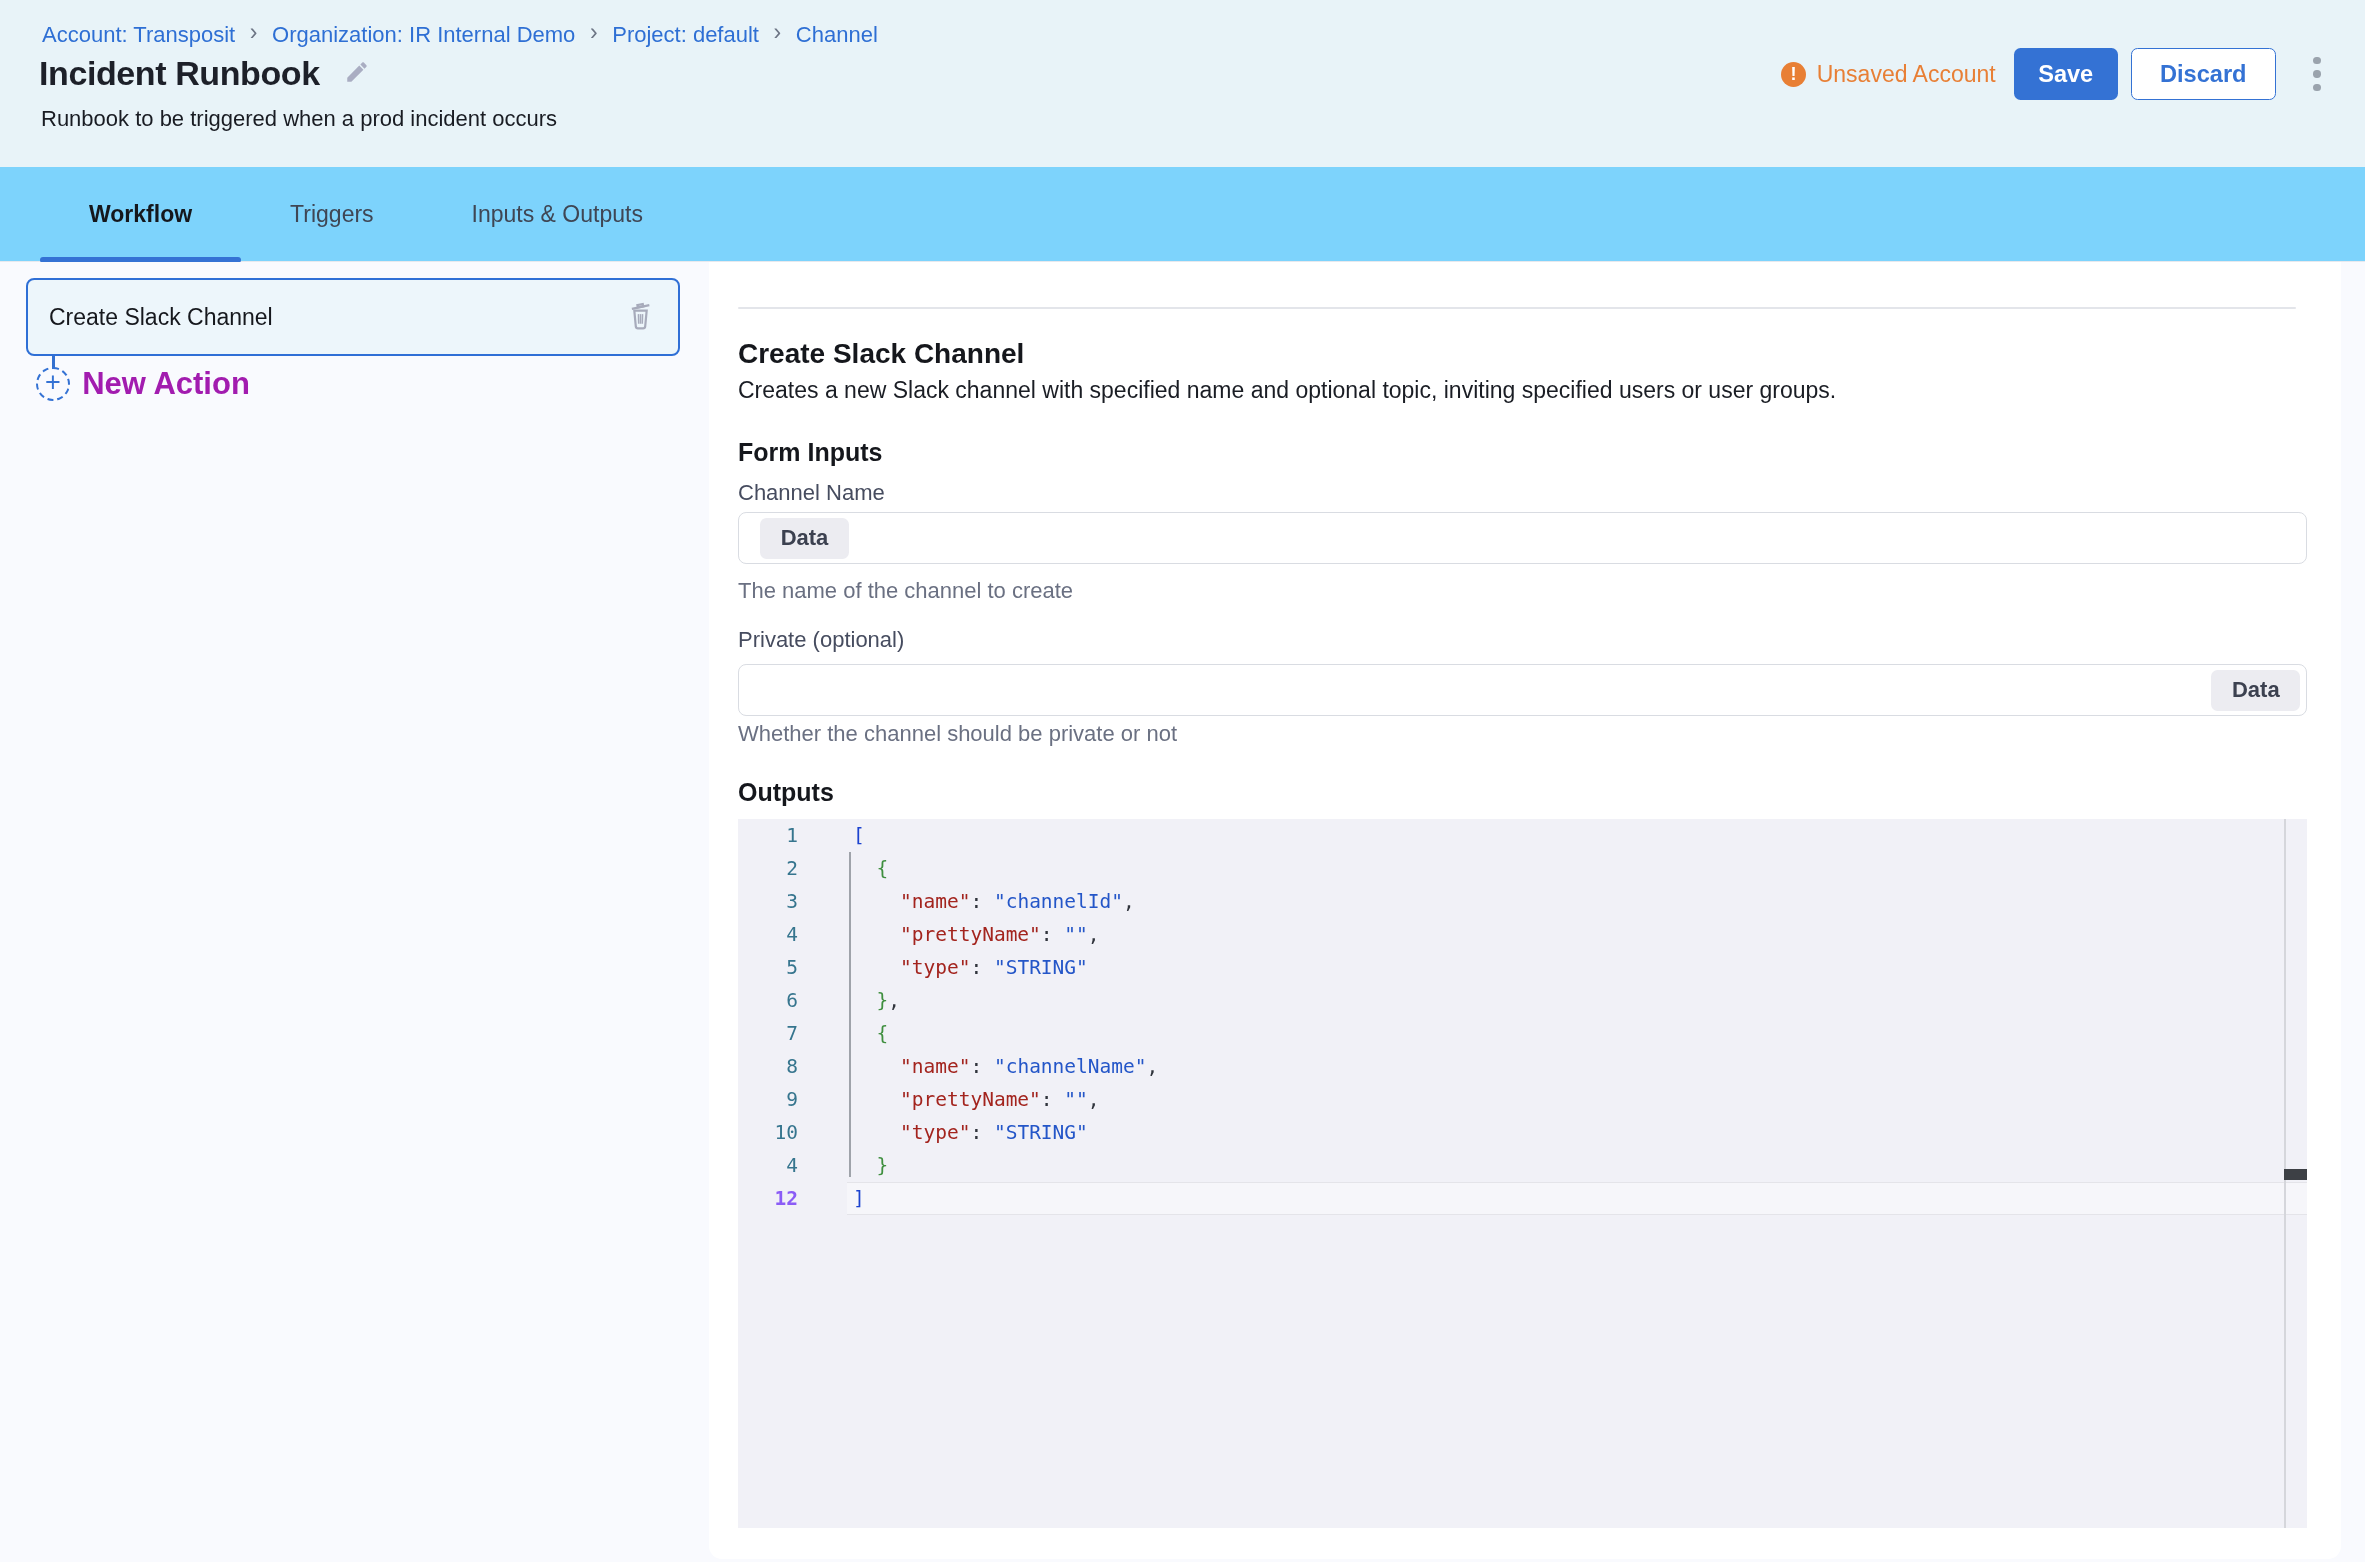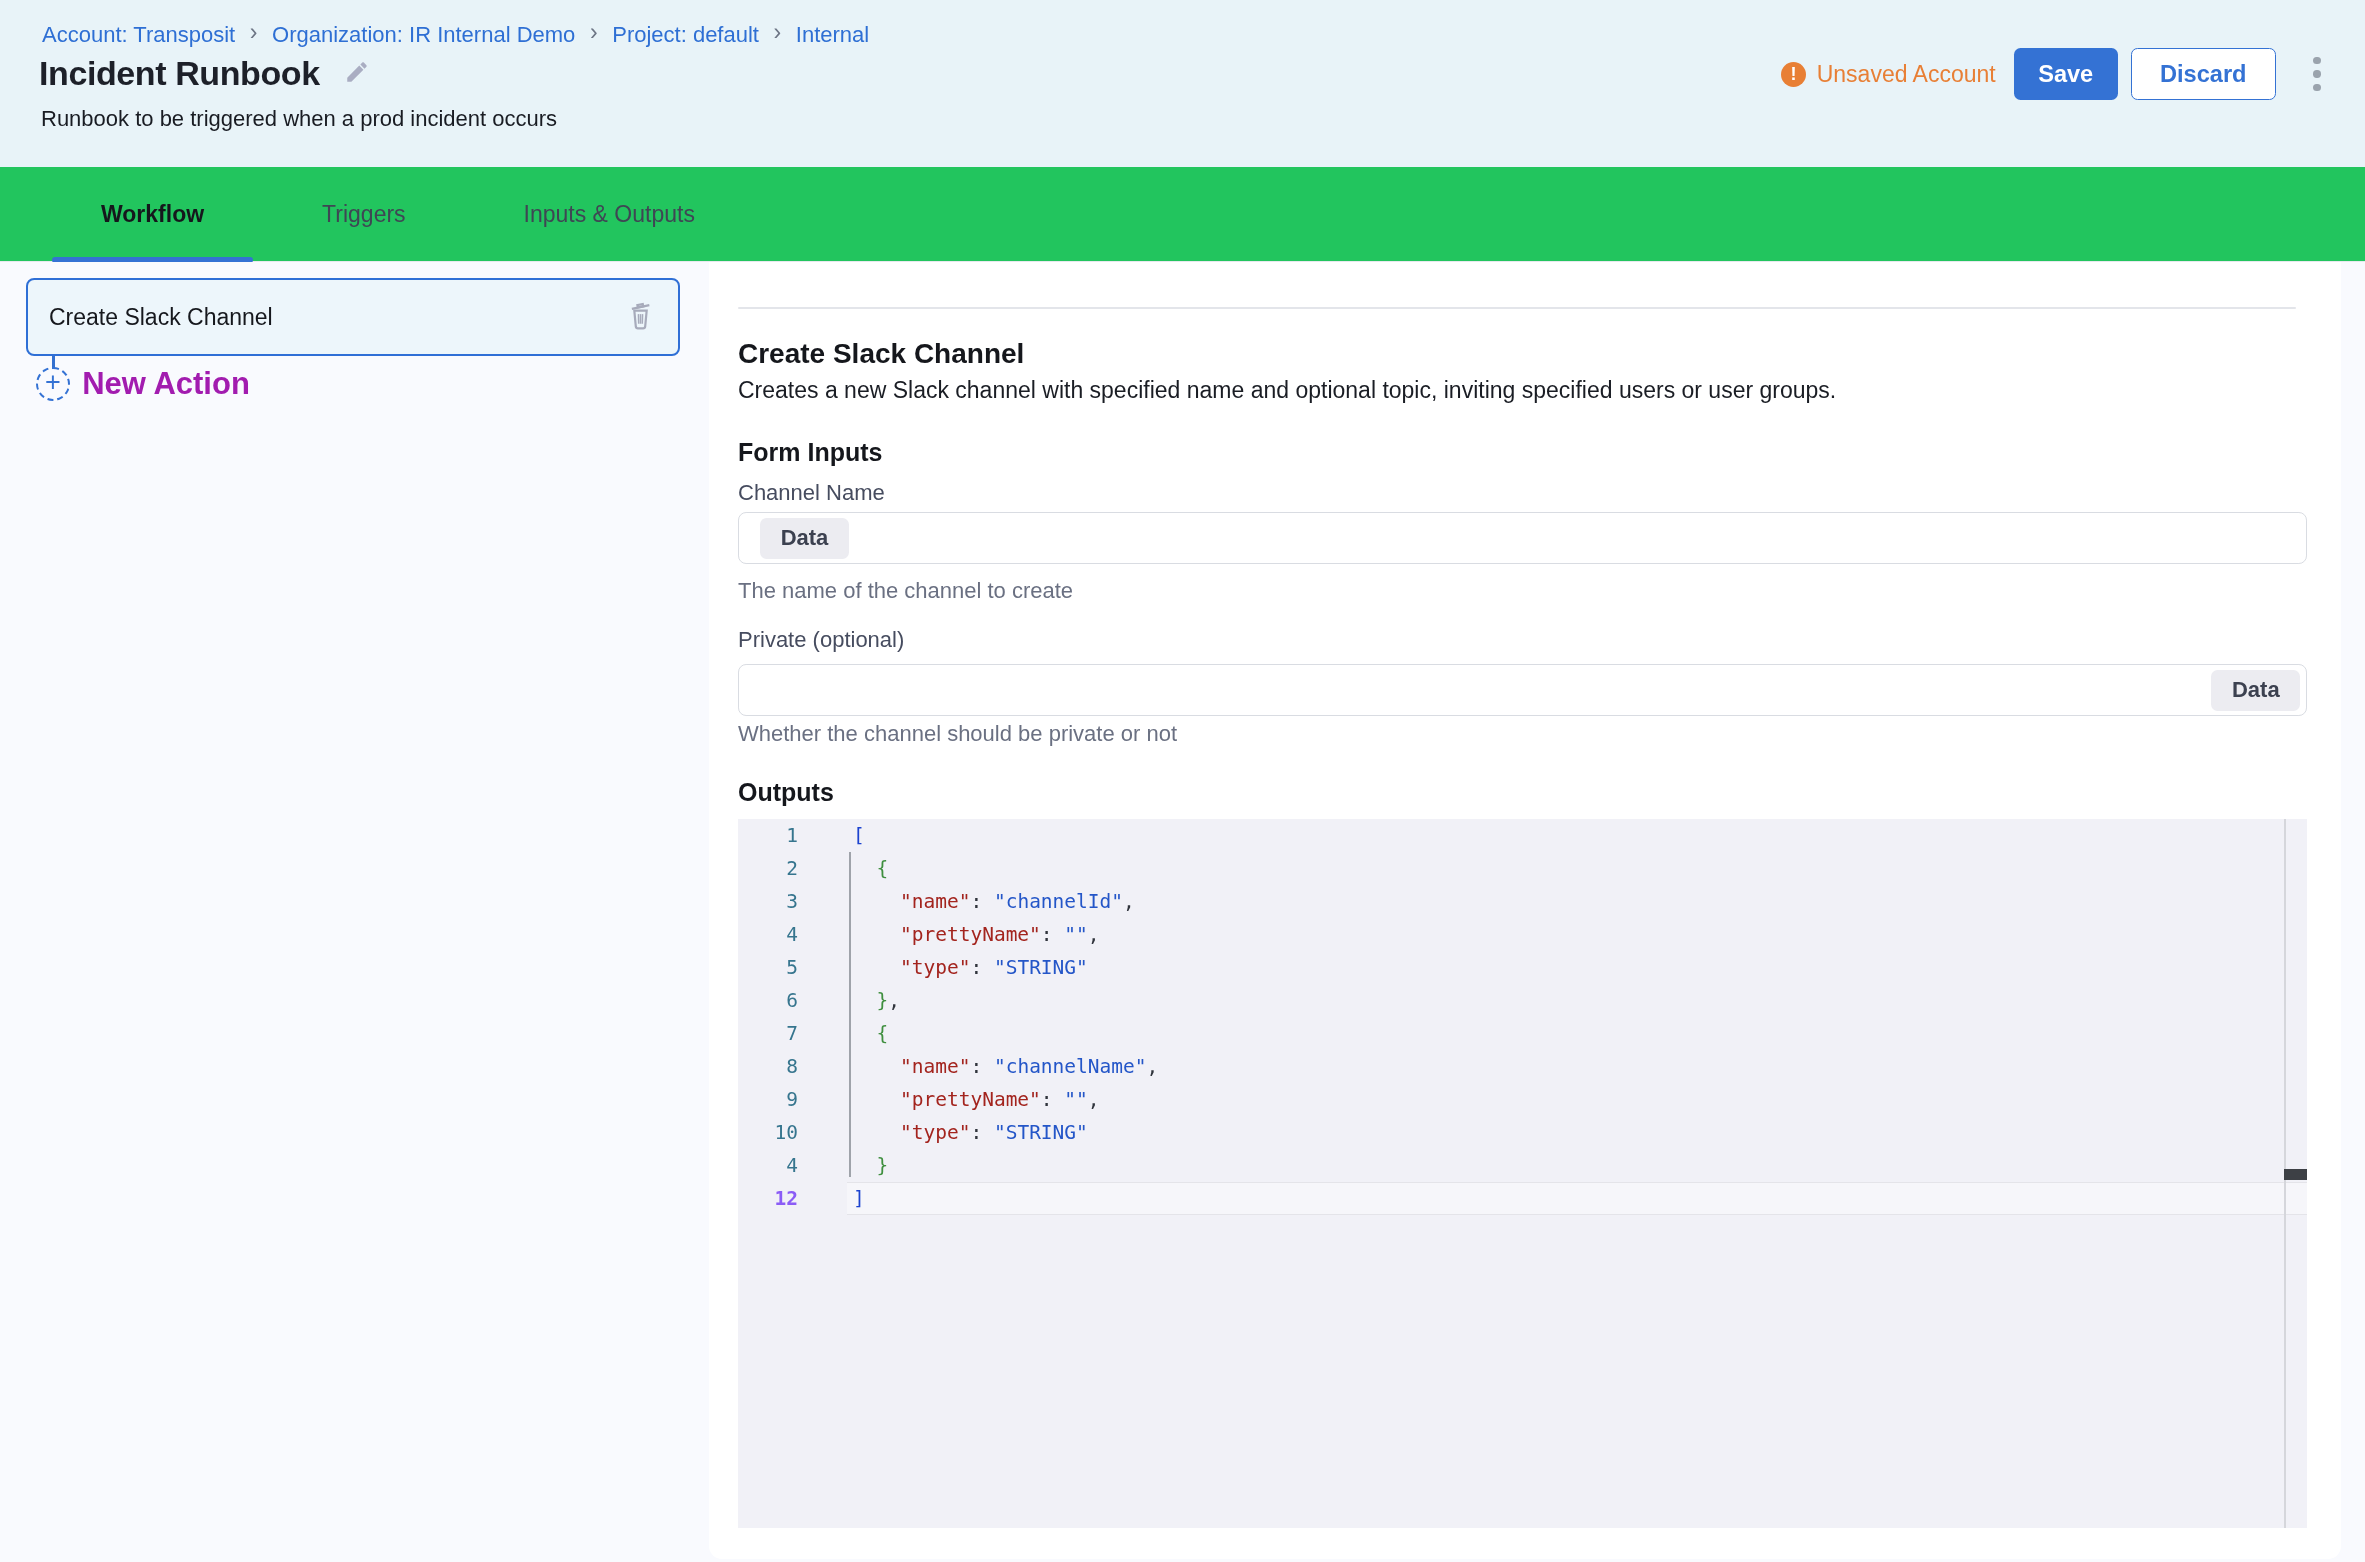--- a/index.html
+++ b/index.html
@@ -21,22 +21,22 @@
   .header-actions{ position:absolute; right:39px; top:47px; height:54px; display:flex; align-items:center; }
   .unsaved{ display:flex; align-items:center; gap:10.6px; font-size:23px; font-weight:500; color:var(--warning,#e87f35); margin-right:18px; }
   .unsaved-icon{ width:25px; height:25px; border-radius:50%; background:var(--warning,#e87f35); color:#fff;
     font-size:18px; font-weight:700; display:flex; align-items:center; justify-content:center; line-height:1; }
   .btn{ font-family:inherit; cursor:pointer; border-radius:6.5px; font-size:23.6px; font-weight:700; height:52px; }
   .btn-save{ width:104px; background:var(--accent,#3472d4); color:#ffffff; border:none; }
   .btn-discard{ width:145px; margin-left:13px; background:#fff; color:var(--accent,#3472d4); border:1.6px solid var(--accent,#3472d4); }
   .kebab{ margin-left:31px; background:none; border:none; cursor:pointer; display:flex; flex-direction:column; gap:6.5px; padding:6.5px; }
   .kebab i{ width:7.3px; height:7.3px; border-radius:50%; background:#9aa3ad; }
   
-  .tabbar{ position:absolute; left:0; top:167px; width:2366px; height:95px; background:#22c55e;
-    border-bottom:1.6px solid #e7e9ee; display:flex; padding-left:52px;gap:20px; }
+  .tabbar{ position:absolute; left:0; top:167px; width:2366px; height:95px; background:#7dd3fc;
+    border-bottom:1.6px solid #e7e9ee; display:flex; padding-left:40px; }
   .tab{ position:relative; display:flex; align-items:center; padding:0 49px; font-size:23px; color:#3f4654; cursor:pointer; }
   .tab.active{ font-weight:700; color:#15171c; }
   .tab.active::after{ content:""; position:absolute; left:0; right:0; bottom:-1.6px; height:5.7px;
     background:var(--accent,#3472d4); border-radius:4.9px; }
   
   .page{ position:absolute; left:0; top:262px; width:2366px; height:1301px; background:#f9fafe; }
   .left-panel{ position:absolute; left:0; top:0; width:709px; height:1301px; }
   .action-card{ position:absolute; left:26px; top:16.3px; width:654px; height:78px; background:#edf6fb;
     border:2.4px solid #2f6fd6; border-radius:8.1px; display:flex; align-items:center; padding:0 21px; cursor:pointer; }
   .action-card-label{ flex:1; font-size:23px; color:#16181d; }
@@ -86,21 +86,21 @@
 <div class="stage">
 
   <div class="header">
     <nav class="breadcrumb">
       <a>Account: Transposit</a>
       <span class="crumb-sep">›</span>
       <a>Organization: IR Internal Demo</a>
       <span class="crumb-sep">›</span>
       <a>Project: default</a>
       <span class="crumb-sep">›</span>
-      <a>Internal</a>
+      <a>Channel</a>
     </nav>
 
     <div class="title-row">
       <h1 class="page-title">Incident Runbook</h1>
       <button class="pencil-btn">
         <span>
           <svg width="26" height="26" viewBox="0 0 24 24">
               <path fill="#a9adc2" d="M3 17.2V21h3.8L17.9 9.9l-3.8-3.8L3 17.2zM20.7 7.1c.4-.4.4-1 0-1.4l-2.4-2.4c-.4-.4-1-.4-1.4 0l-1.8 1.8 3.8 3.8 1.8-1.8z"></path>
             </svg>
         </span>

